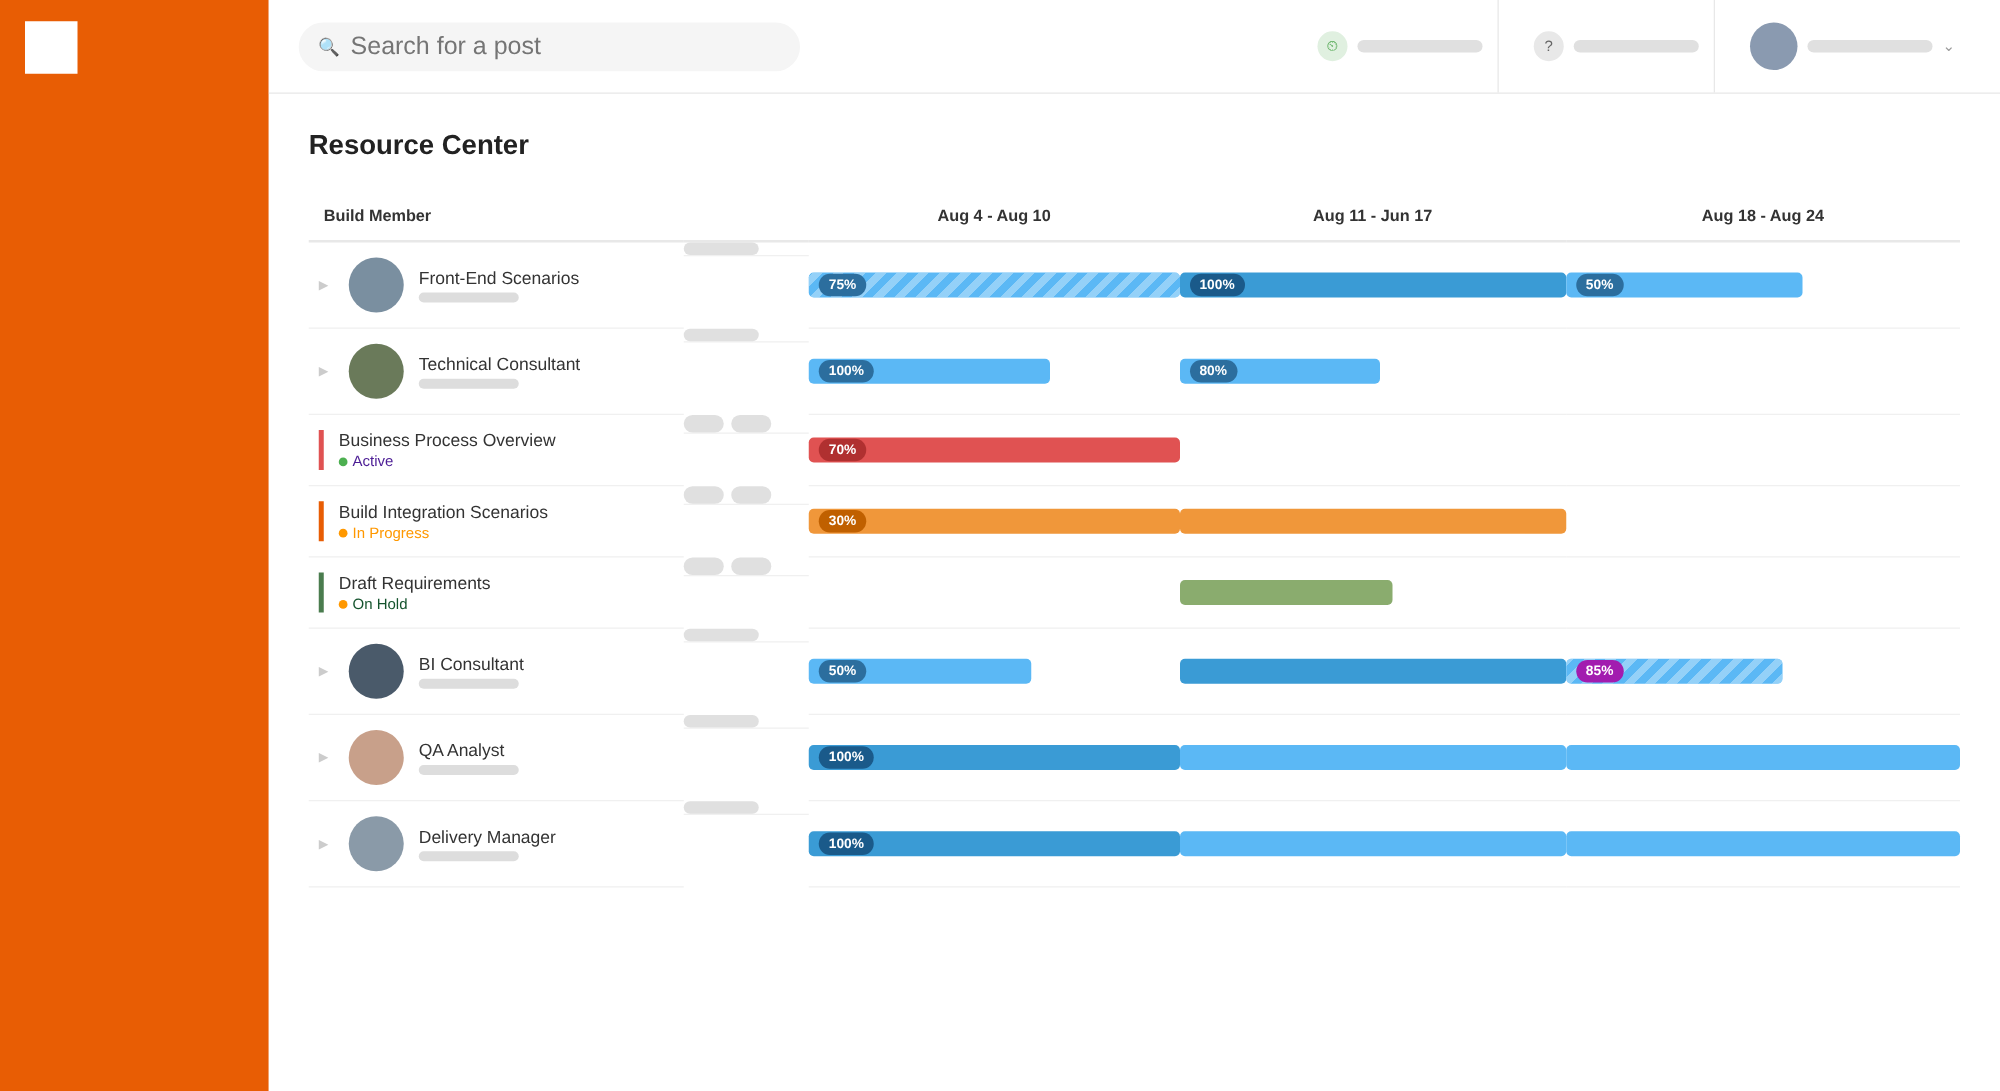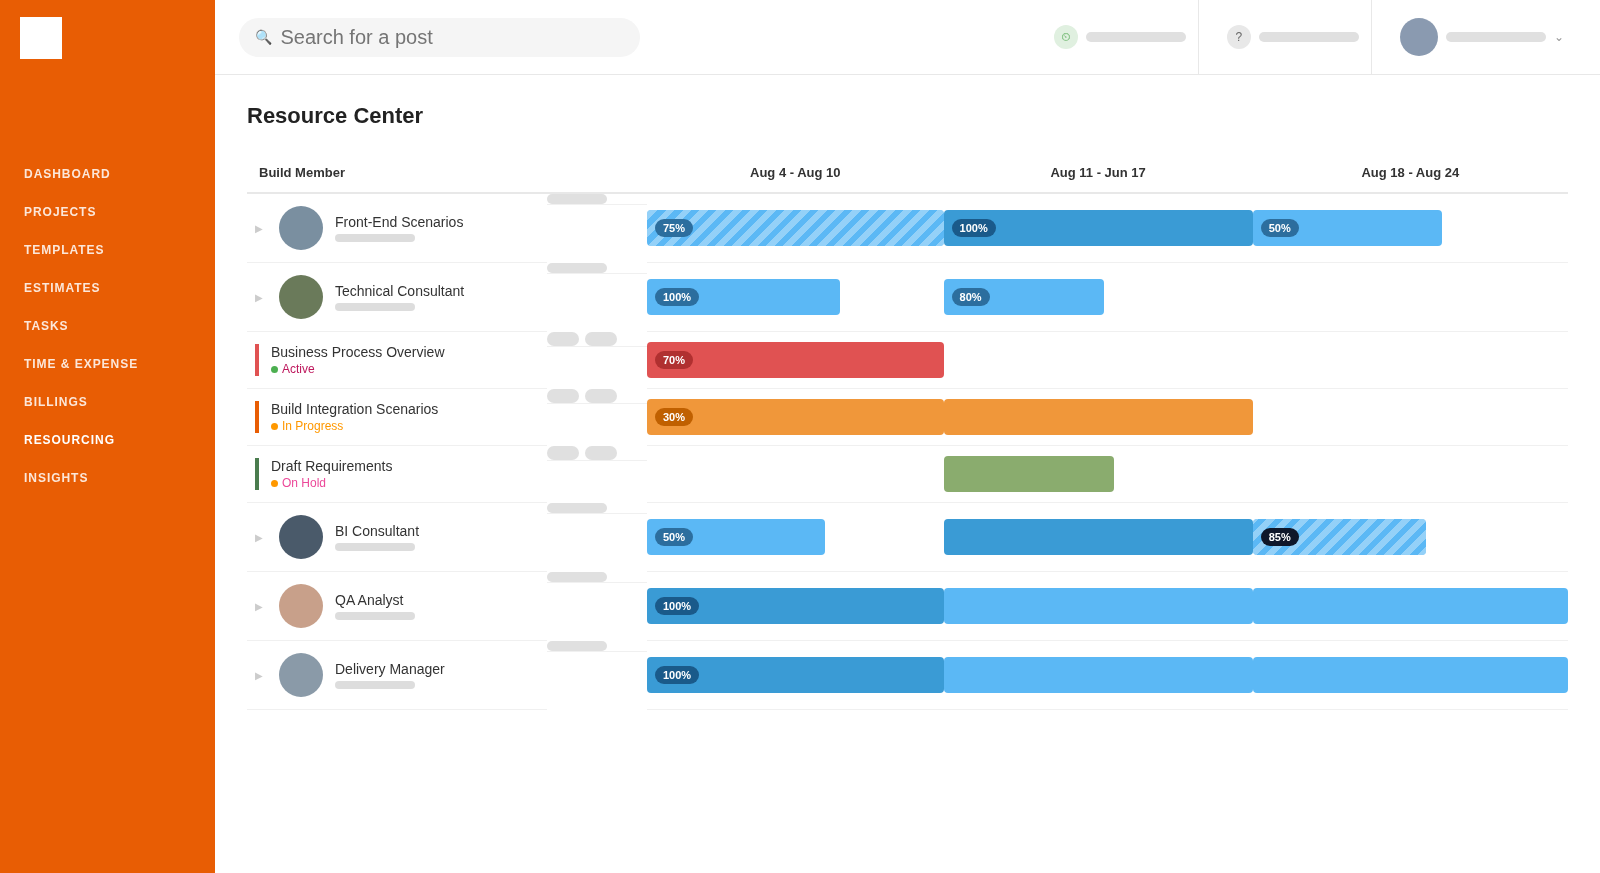--- a/index.html
+++ b/index.html
@@ -192,25 +192,25 @@
     .project-left-border {
       border-left: 4px solid #f9a8d4;
       padding-left: 12px;
     }
     .project-left-border.red { border-left-color: #e05252; }
     .project-left-border.orange { border-left-color: #e85d04; }
     .project-left-border.green { border-left-color: #4a7c4e; }
     .project-name { font-size: 14px; font-weight: 500; color: #333; }
     .project-status { font-size: 12px; font-weight: 500; display: flex; align-items: center; gap: 4px; margin-top: 2px; }
     .status-dot { width: 7px; height: 7px; border-radius: 50%; display: inline-block; }
-    .status-active { color: #be185d; }
+    .status-active { color: #4c1d95; }
     .status-active .status-dot { background: #4caf50; }
     .status-in-progress { color: #ff9800; }
     .status-in-progress .status-dot { background: #ff9800; }
-    .status-on-hold { color: #ec4899; }
+    .status-on-hold { color: #14532d; }
     .status-on-hold .status-dot { background: #ff9800; }
 
     .actions-cell {
       padding: 0 12px;
       display: flex;
       align-items: center;
       gap: 6px;
     }
     .action-pill {
       width: 32px;
@@ -260,21 +260,21 @@
       font-size: 11px;
       font-weight: 700;
       padding: 3px 8px;
       border-radius: 10px;
       white-space: nowrap;
     }
 
     
     .bar-wrapper {
       position: relative;
-      height: 36px;
+      height: 20px;
       border-radius: 4px;
       overflow: hidden;
     }
 
     
     .col-member { width: 300px; }
     .col-actions { width: 100px; }
     .col-week { }
   </style>
 </head>
@@ -282,31 +282,20 @@
 
 <div id="sidebar">
   <div id="sidebar-logo">
     <div class="logo-mark">
       <svg viewBox="0 0 28 28" xmlns="http://www.w3.org/2000/svg">
         <polygon points="4,2 4,26 16,14" fill="white"></polygon>
         <polygon points="16,2 28,14 16,26" fill="white"></polygon>
       </svg>
     </div>
   </div>
-  <nav class="sidebar-nav">
-    <div class="sidebar-item">DASHBOARD</div>
-    <div class="sidebar-item">PROJECTS</div>
-    <div class="sidebar-item">TEMPLATES</div>
-    <div class="sidebar-item">ESTIMATES</div>
-    <div class="sidebar-item">TASKS</div>
-    <div class="sidebar-item">TIME &amp; EXPENSE</div>
-    <div class="sidebar-item">BILLINGS</div>
-    <div class="sidebar-item active">RESOURCING</div>
-    <div class="sidebar-item">INSIGHTS</div>
-  </nav>
 </div>
 
 <div id="main">
 
   <div id="topbar">
     <div class="search-box">
       <span class="search-icon">🔍</span>
       <input class="search-input" type="text" placeholder="Search for a post" style="">
     </div>
     <div class="topbar-spacer"></div>
@@ -538,21 +527,21 @@
           
           
         </div>
       </div>
     </td>
 
     <td class="week-cell">
       <div class="bar-container">
         <div class="bar-wrapper" style="width:55%;background:#5bb8f5;">
           <div class="bar-striped"></div>
-          <span class="bar-badge" style="background:#0f172a">85%</span>
+          <span class="bar-badge" style="background:#a21caf">85%</span>
         </div>
       </div>
     </td>
     </tr>
           <tr>
       <td>
         <div class="member-cell">
           <span class="member-expand">▶</span>
           <div class="member-avatar" style="background:#c8a08a;width:44px;height:44px;border-radius:50%;"></div>
           <div class="member-info">

